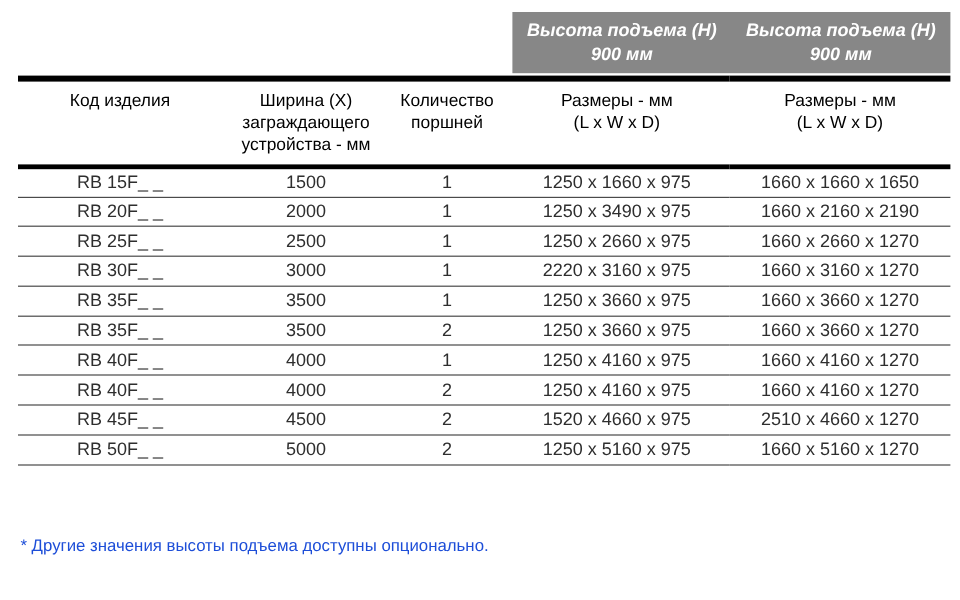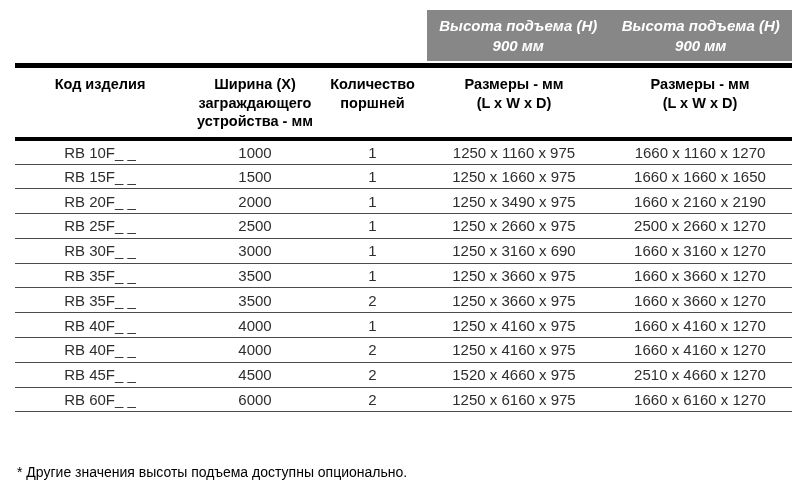--- a/index.html
+++ b/index.html
@@ -18,30 +18,30 @@
     align-items:center; color:#ffffff; font-weight:bold; font-size:15px;
     line-height:20px; text-align:center;
   }
   
   .table-wrap { position:absolute; left:15px; top:63px; width:777px; }
   table { border-collapse:collapse; table-layout:fixed; width:777px; }
   col.c1 { width:170px; } col.c2 { width:140px; } col.c3 { width:95px; }
   col.c4 { width:188px; } col.c5 { width:184px; }
   thead th {
     border-top:5px solid #000; border-bottom:4px solid #000;
-    font-size:14.5px; font-weight:bold; color:#000; text-align:center;
+    font-size:14.5px; font-weight:normal; color:#000; text-align:center;
     vertical-align:top; padding:7px 2px 6px 2px; line-height:18.5px; height:61px;
   }
   tbody td {
     border-bottom:1px solid #4a4a4a; height:24.8px;
     font-size:15px; color:#2e2e2e; text-align:center; vertical-align:middle;
     padding:0 2px; line-height:23px; white-space:nowrap;
   }
   .footnote {
-    position:absolute; left:17px; top:464px; font-size:14px; color:#000000;
+    position:absolute; left:17px; top:446px; font-size:14px; color:#1d4ed8;
   }
 </style>
 </head>
 <body>
 
 <div class="page">
 
   <div class="band">
     <div class="band-cell">
       <div>Высота подъема (H)</div>
@@ -81,52 +81,45 @@
             <div>(L x W x D)</div>
           </th>
           <th>
             <div>Размеры - мм</div>
             <div>(L x W x D)</div>
           </th>
         </tr>
       </thead>
       <tbody>
           <tr>
-            <td>RB 10F_ _</td>
-            <td>1000</td>
-            <td>1</td>
-            <td>1250 x 1160 x 975</td>
-            <td>1660 x 1160 x 1270</td>
-          </tr>
-          <tr>
             <td>RB 15F_ _</td>
             <td>1500</td>
             <td>1</td>
             <td>1250 x 1660 x 975</td>
             <td>1660 x 1660 x 1650</td>
           </tr>
           <tr>
             <td>RB 20F_ _</td>
             <td>2000</td>
             <td>1</td>
             <td>1250 x 3490 x 975</td>
             <td>1660 x 2160 x 2190</td>
           </tr>
           <tr>
             <td>RB 25F_ _</td>
             <td>2500</td>
             <td>1</td>
             <td>1250 x 2660 x 975</td>
-            <td>2500 x 2660 x 1270</td>
+            <td>1660 x 2660 x 1270</td>
           </tr>
           <tr>
             <td>RB 30F_ _</td>
             <td>3000</td>
             <td>1</td>
-            <td>1250 x 3160 x 690</td>
+            <td>2220 x 3160 x 975</td>
             <td>1660 x 3160 x 1270</td>
           </tr>
           <tr>
             <td>RB 35F_ _</td>
             <td>3500</td>
             <td>1</td>
             <td>1250 x 3660 x 975</td>
             <td>1660 x 3660 x 1270</td>
           </tr>
           <tr>
@@ -151,25 +144,25 @@
             <td>1660 x 4160 x 1270</td>
           </tr>
           <tr>
             <td>RB 45F_ _</td>
             <td>4500</td>
             <td>2</td>
             <td>1520 x 4660 x 975</td>
             <td>2510 x 4660 x 1270</td>
           </tr>
           <tr>
-            <td>RB 60F_ _</td>
-            <td>6000</td>
+            <td>RB 50F_ _</td>
+            <td>5000</td>
             <td>2</td>
-            <td>1250 x 6160 x 975</td>
-            <td>1660 x 6160 x 1270</td>
+            <td>1250 x 5160 x 975</td>
+            <td>1660 x 5160 x 1270</td>
           </tr>
         </tbody>
     </table>
   </div>
 
   <div class="footnote">* Другие значения высоты подъема доступны опционально.</div>
 
 </div>
 
 </body></html>

